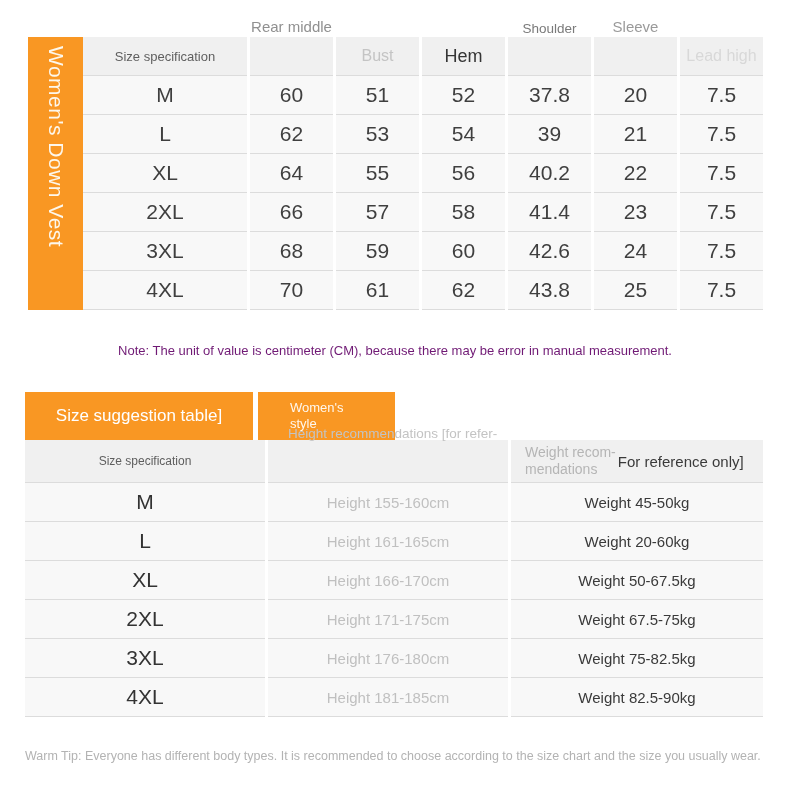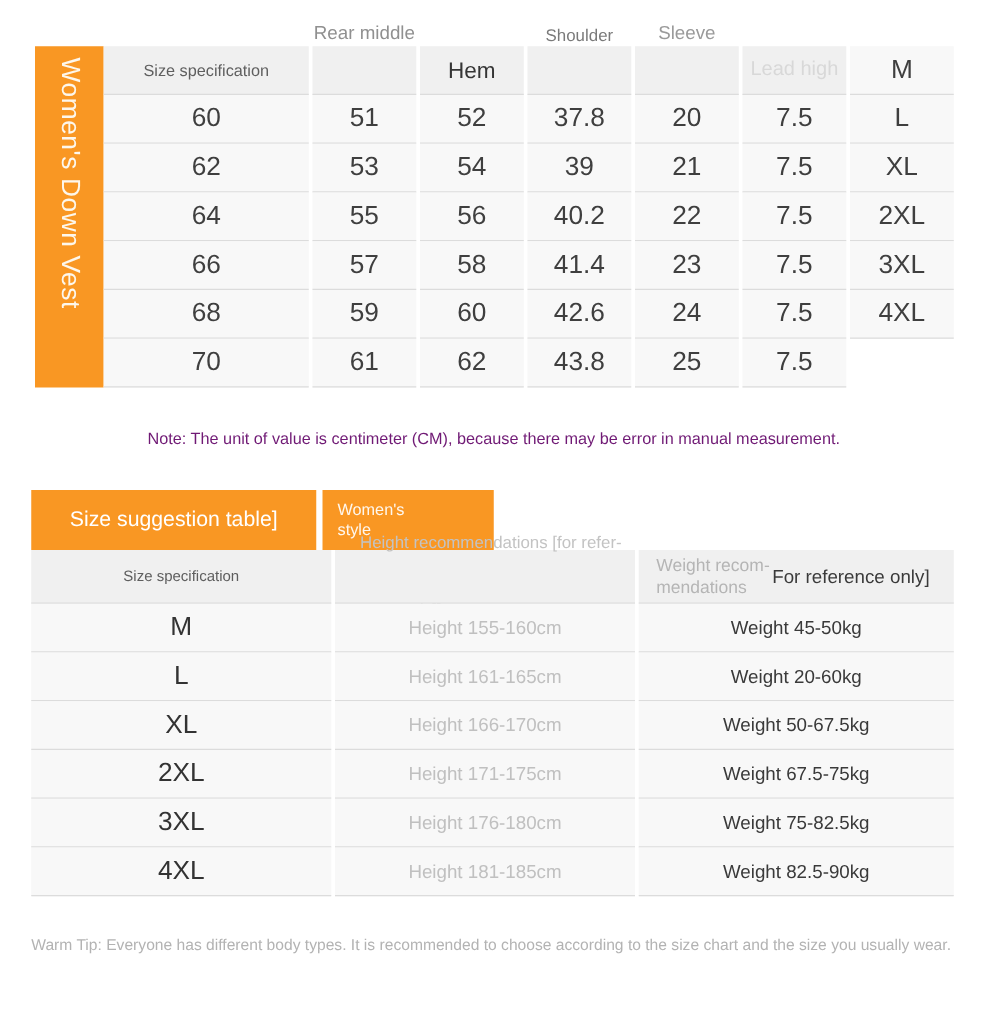--- a/index.html
+++ b/index.html
@@ -72,21 +72,21 @@
     width:228px;height:48px;flex:none;
     background:var(--orange);
     color:#ffffff;font-size:17px;
     display:flex;align-items:center;justify-content:center;
   }
   .sugg-style{
     width:137px;height:48px;flex:none;
     background:var(--orange);
     color:rgba(255,255,255,.92);font-size:13px;line-height:1.25;
     display:flex;flex-direction:column;justify-content:center;
-    padding-left:12px;box-sizing:border-box;
+    padding-left:32px;box-sizing:border-box;
   }
   
   .sugg-table{
     display:grid;
     grid-template-columns:240px 240px 252px;
     grid-template-rows:43px;
     grid-auto-rows:39px;
     column-gap:3px;
     margin-left:25px;
     background:#ffffff;
@@ -124,20 +124,21 @@
       <span class="vest-text">Women's Down Vest</span>
     </div>
     <div class="size-table" id="size-table">
       <div class="cell hcell h0">Size specification</div>
       <div class="cell hcell h1">
         <span class="two-line">
           <span>Rear middle</span>
           <span>length</span>
         </span>
       </div>
+      <div class="cell hcell h2">Bust</div>
       <div class="cell hcell h3">Hem</div>
       <div class="cell hcell h4">
         <span class="two-line">
           <span>Shoulder</span>
           <span>width</span>
         </span>
       </div>
       <div class="cell hcell h5">
         <span class="two-line">
           <span>Sleeve</span>

